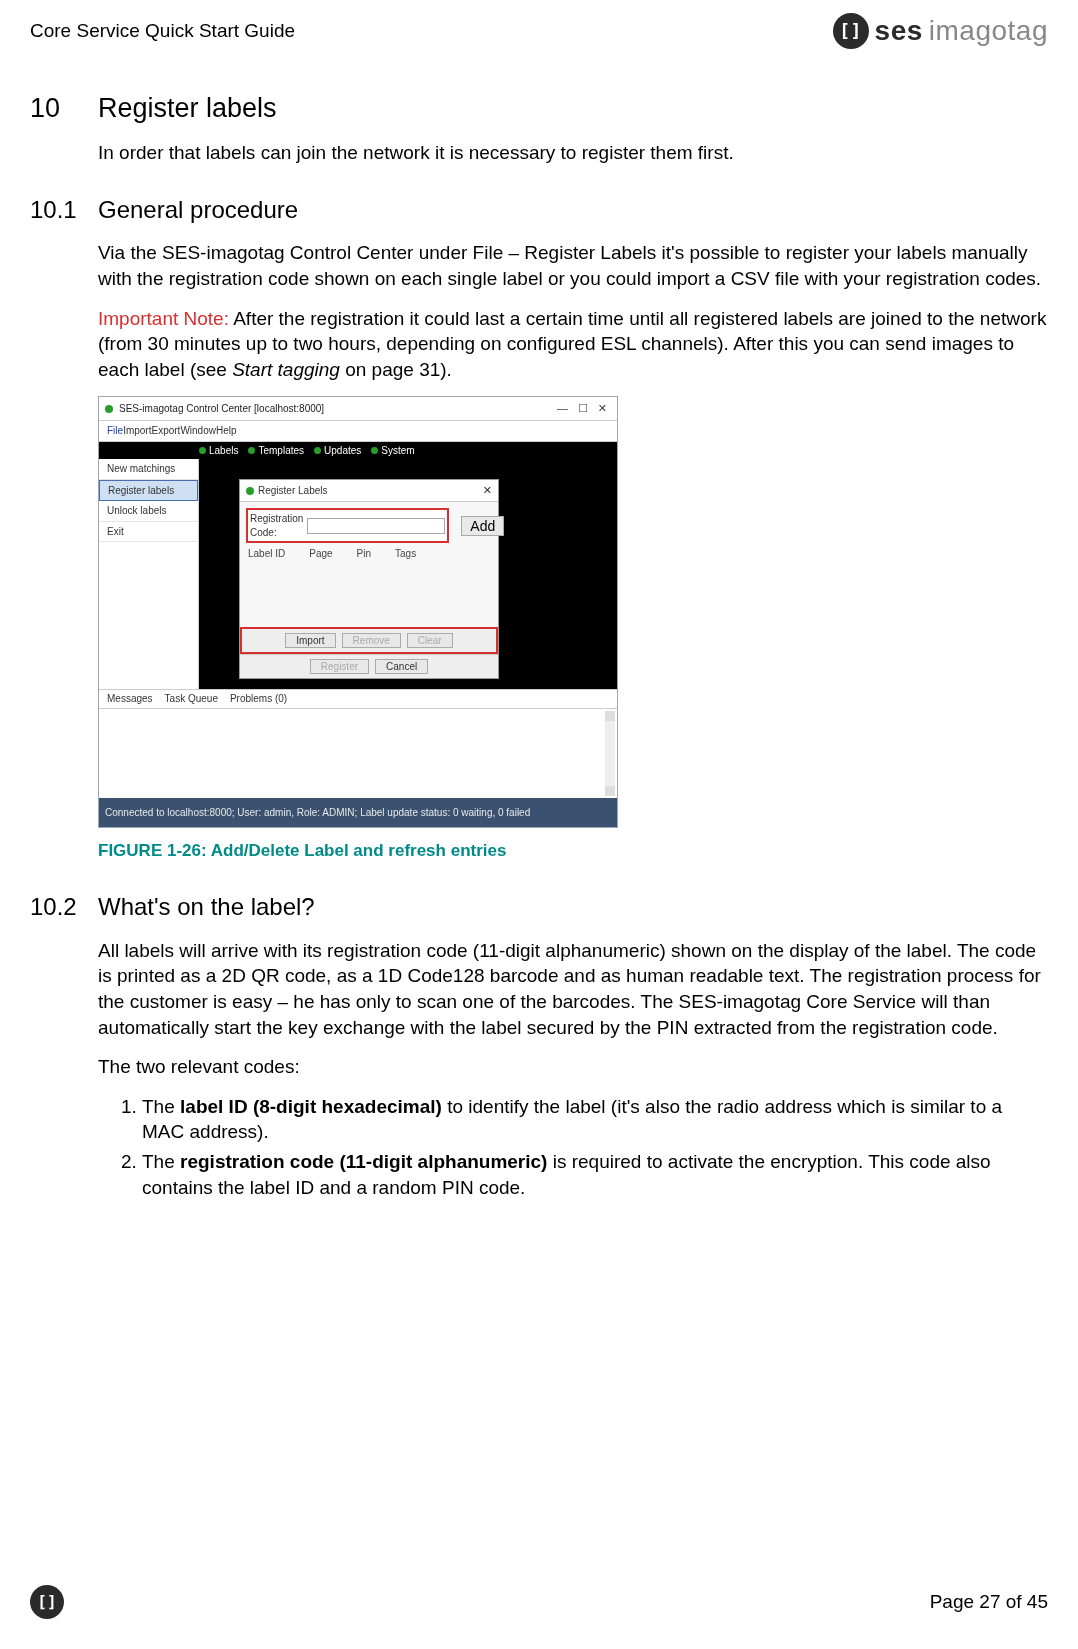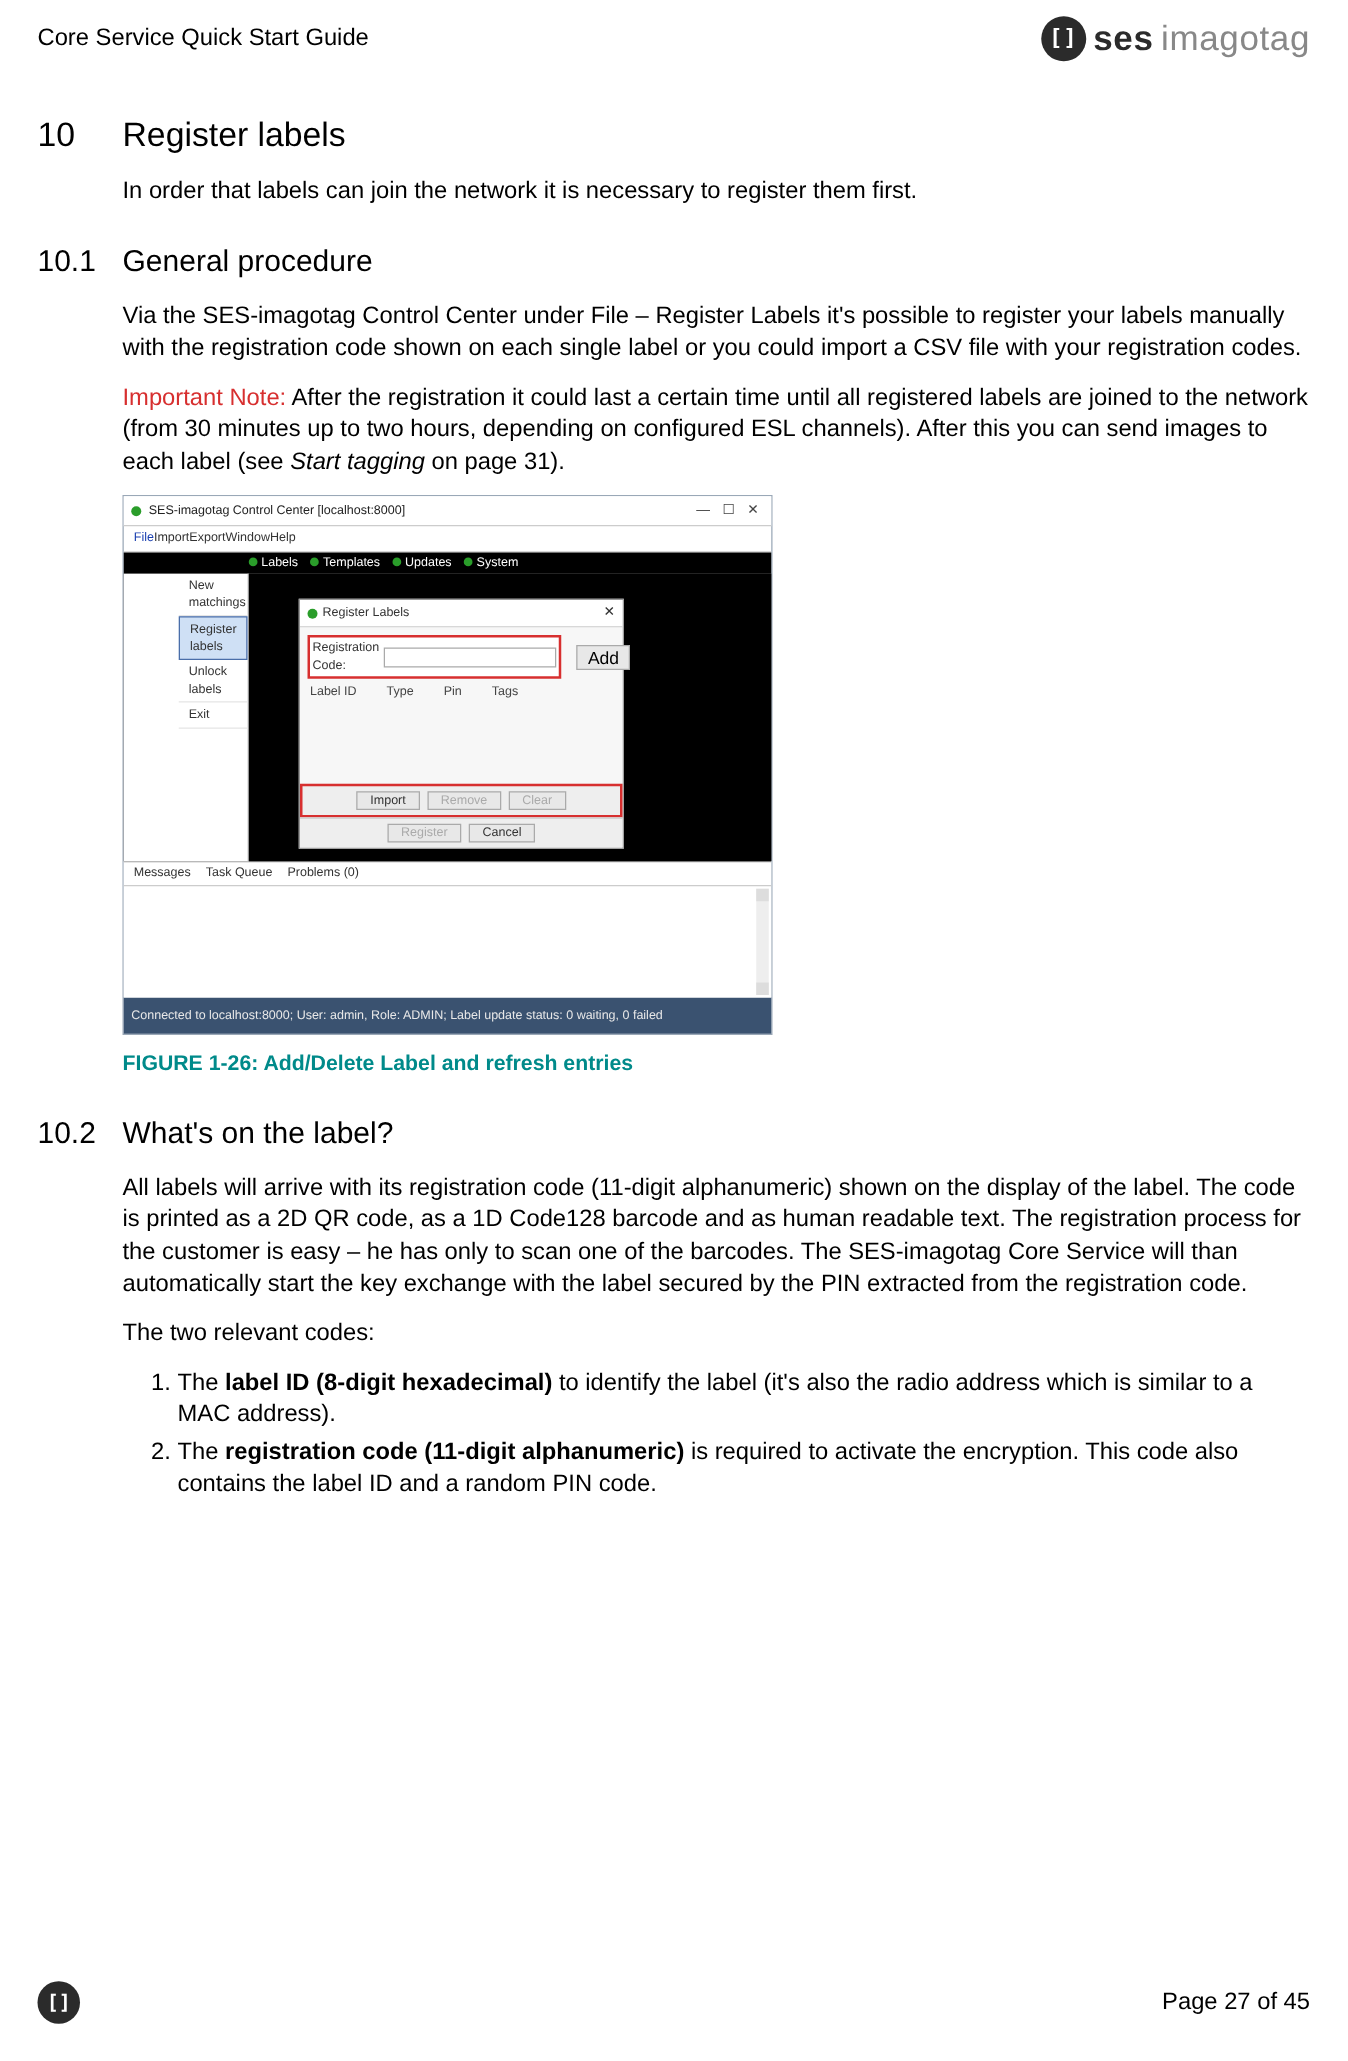--- a/index.html
+++ b/index.html
@@ -114,21 +114,21 @@
     padding: 2px 0 2px 100px;
     font-size:10px;
   }
   .ss-toolbar .dot { width:7px; height:7px; border-radius:50%; background:#2a9d2a; display:inline-block; margin-right:3px;}
   .ss-main { display:flex; background:#000; height:230px; position:relative; }
   .ss-sidebar {
     width:100px; background:#fff;
     border-right:1px solid #ccc;
     font-size:10px;
   }
-  .ss-sidebar-item { padding:3px 8px; border-bottom:1px solid #e5e5e5; color:#333;margin-left:44px;}
+  .ss-sidebar-item { padding:3px 8px; border-bottom:1px solid #e5e5e5; color:#333;}
   .ss-sidebar-item.sel { background:#cfe0f5; border:1px solid #4a6ea9; }
   .ss-dark { flex:1; background:#000; position:relative; }
   .ss-dialog {
     position:absolute; left:40px; top:20px;
     width:260px; background:#f3f3f3;
     border:1px solid #999;
     box-shadow: 2px 2px 4px rgba(0,0,0,0.4);
   }
   .ss-dialog-title {
     background:#fff; border-bottom:1px solid #ccc;
@@ -244,21 +244,21 @@
           <div class="ss-dialog-body">
             <div class="ss-addrow">
               <div class="ss-regrow">
                 <span>Registration Code:</span>
                 <input type="text" style="">
               </div>
               <button class="ss-addbtn">Add</button>
             </div>
             <div class="ss-cols">
               <span>Label ID</span>
-              <span>Type</span>
+              <span>Page</span>
               <span>Pin</span>
               <span>Tags</span>
             </div>
           </div>
           <div class="ss-btnrow red">
             <button class="ss-btn">Import</button>
             <button class="ss-btn dis">Remove</button>
             <button class="ss-btn dis">Clear</button>
           </div>
           <div class="ss-btnrow">

